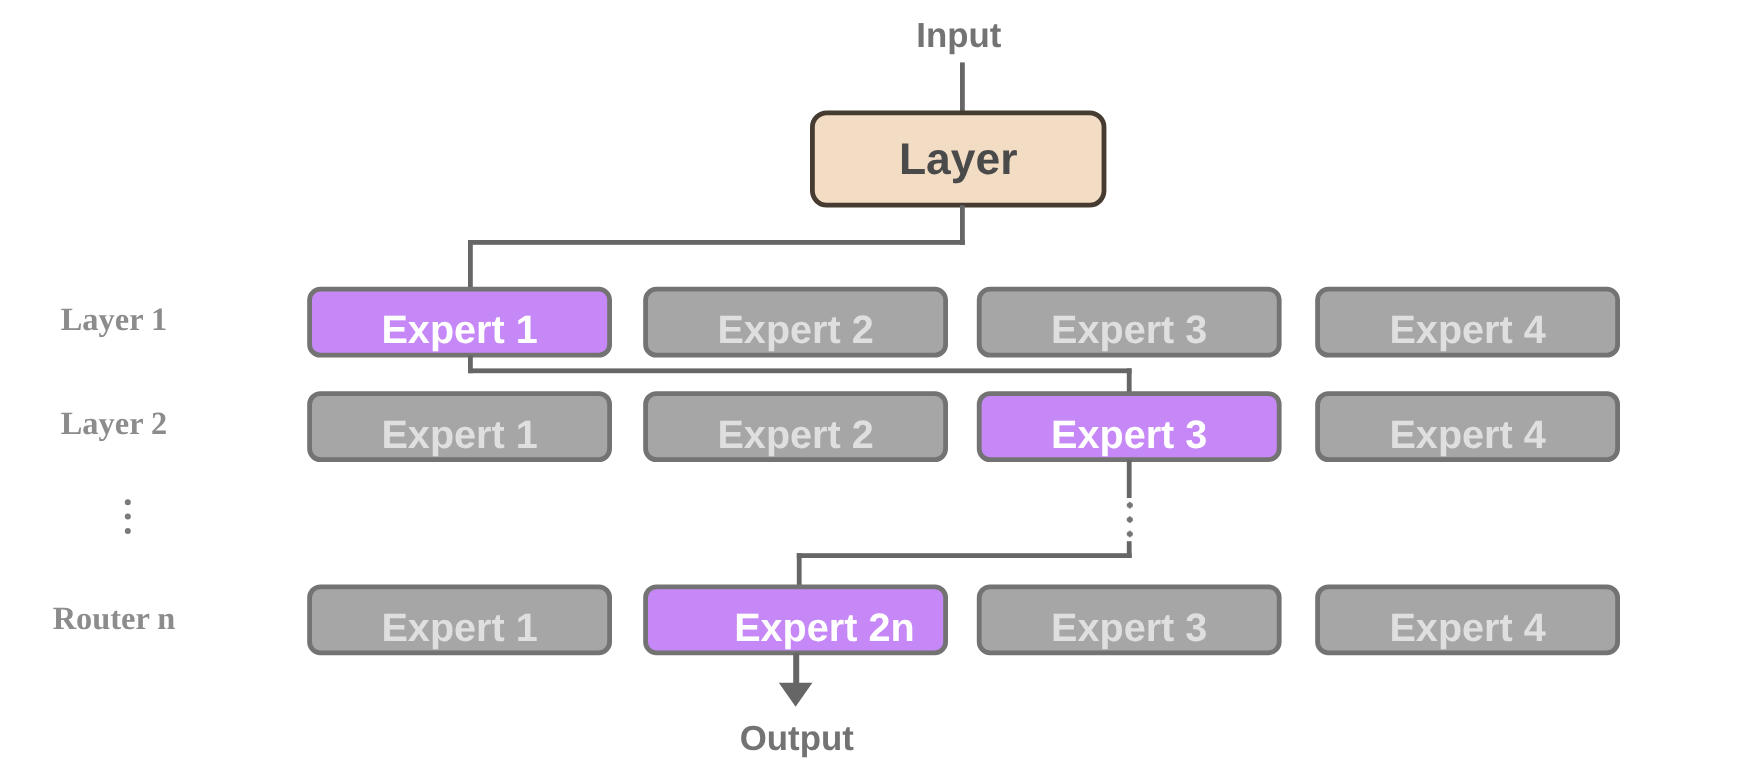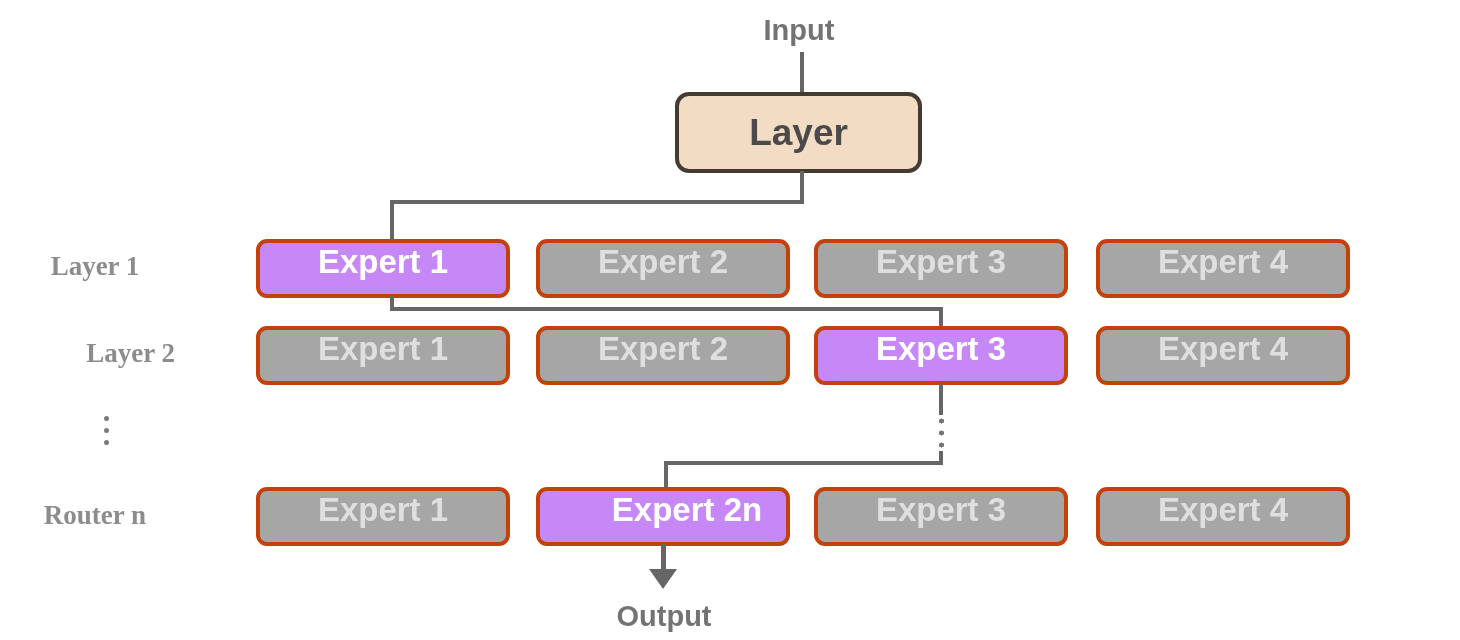--- a/index.html
+++ b/index.html
@@ -13,22 +13,22 @@
   }
   .router {
     position:absolute; left:675px; top:92px; width:247px; height:81px;
     box-sizing:border-box; background:var(--router-bg);
     border:4px solid var(--router-border); border-radius:14px;
     display:flex; align-items:center; justify-content:center;
     font-size:37px; font-weight:700; color:#4a4a4a;
   }
   .expert {
     position:absolute; width:254px; height:59px; box-sizing:border-box;
-    background:var(--inactive-expert-bg); border:4px solid #c2410c; border-radius:11px;
-    display:flex; align-items:flex-start; justify-content:center;
+    background:var(--inactive-expert-bg); border:4px solid #737373; border-radius:11px;
+    display:flex; align-items:flex-end; justify-content:center;
     font-size:33px; font-weight:700; color:var(--inactive-expert-text);
   }
   .expert.active { background:var(--active-expert-bg); color:#ffffff; }
   .layer-label {
     position:absolute; width:160px; text-align:center;
     font-size:27px; font-weight:700; color:var(--layer-label-color);font-family:Liberation Serif, serif;
   }
   .hline, .vline { position:absolute; background:var(--connector); }
   .hline { height:4px; }
   .vline { width:4px; }
@@ -74,21 +74,21 @@
     <span>Expert 3</span>
   </div>
   <div class="expert" style="left:1096px; top:239px;">
     <span>Expert 4</span>
   </div>
 
   <div class="vline" style="left:390px; top:296px; height:15px;"></div>
   <div class="hline" style="left:390px; top:307px; width:553px;"></div>
   <div class="vline" style="left:939px; top:307px; height:21px;"></div>
 
-  <div class="layer-label" style="left:15px; top:338px;text-align:right;">Layer 2</div>
+  <div class="layer-label" style="left:15px; top:338px;">Layer 2</div>
   <div class="expert" style="left:256px; top:326px;">
     <span>Expert 1</span>
   </div>
   <div class="expert" style="left:536px; top:326px;">
     <span>Expert 2</span>
   </div>
   <div class="expert active" style="left:814px; top:326px;">
     <span>Expert 3</span>
   </div>
   <div class="expert" style="left:1096px; top:326px;">

